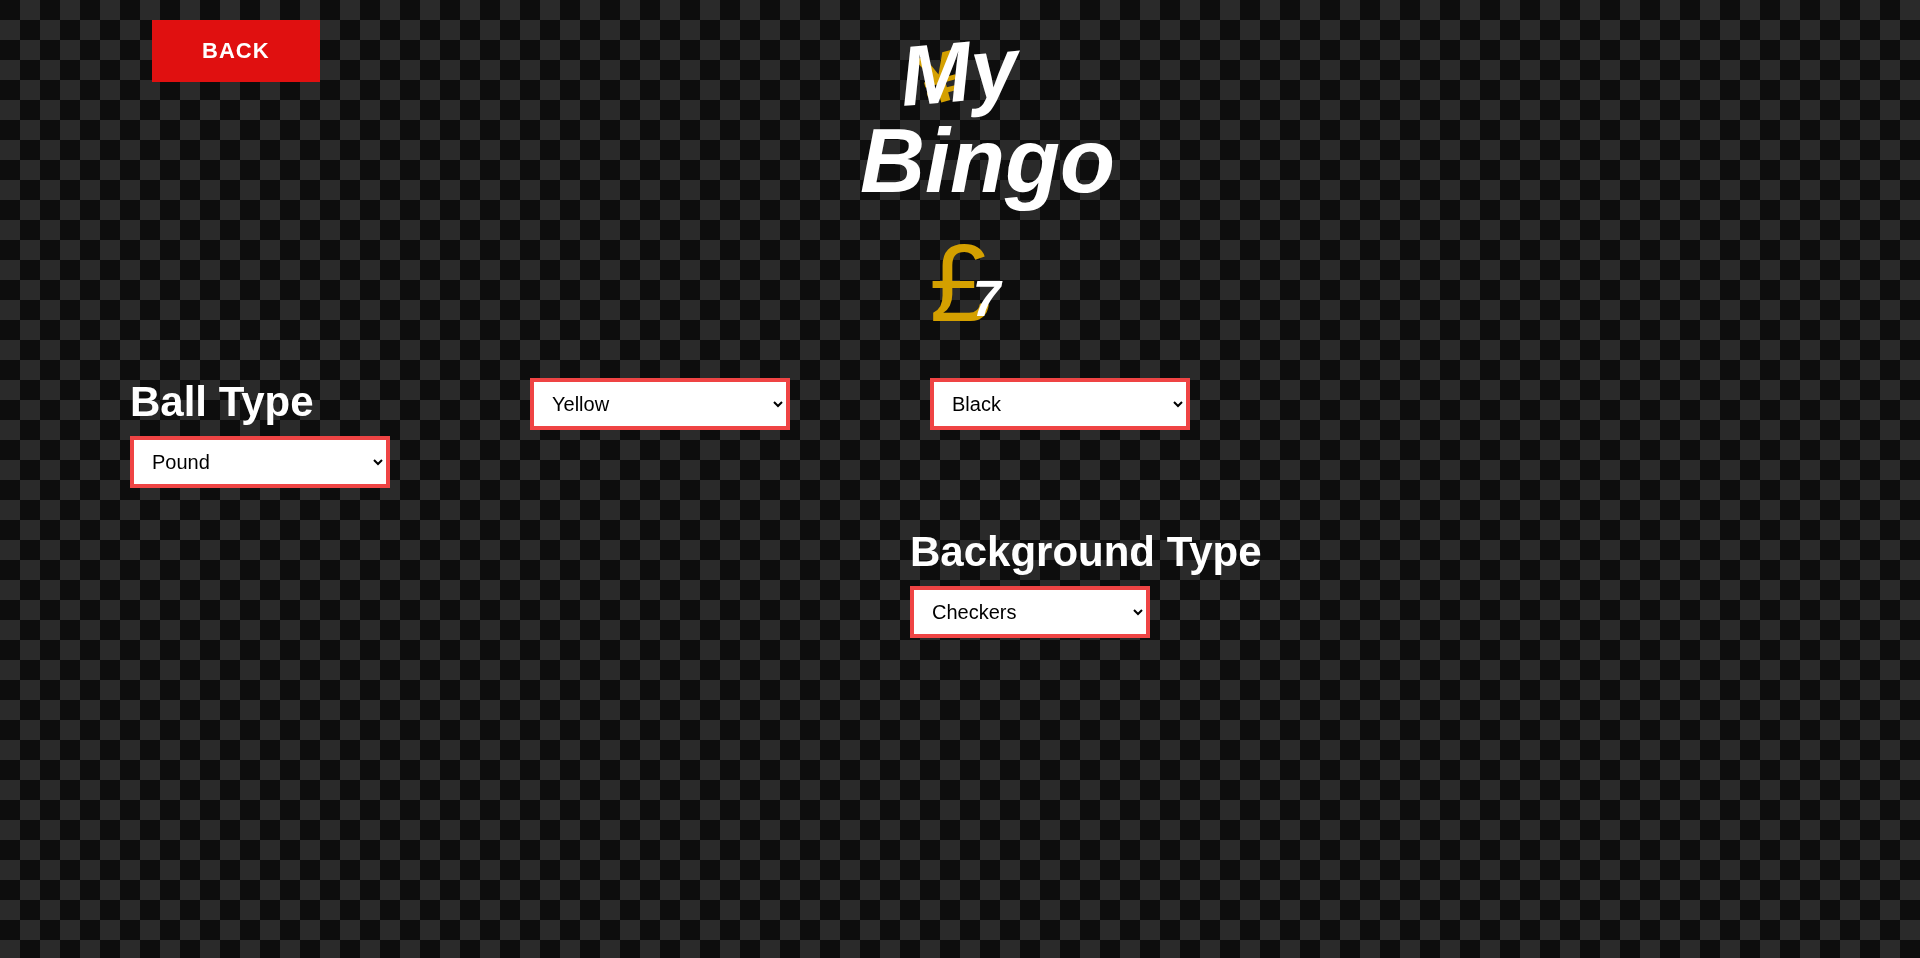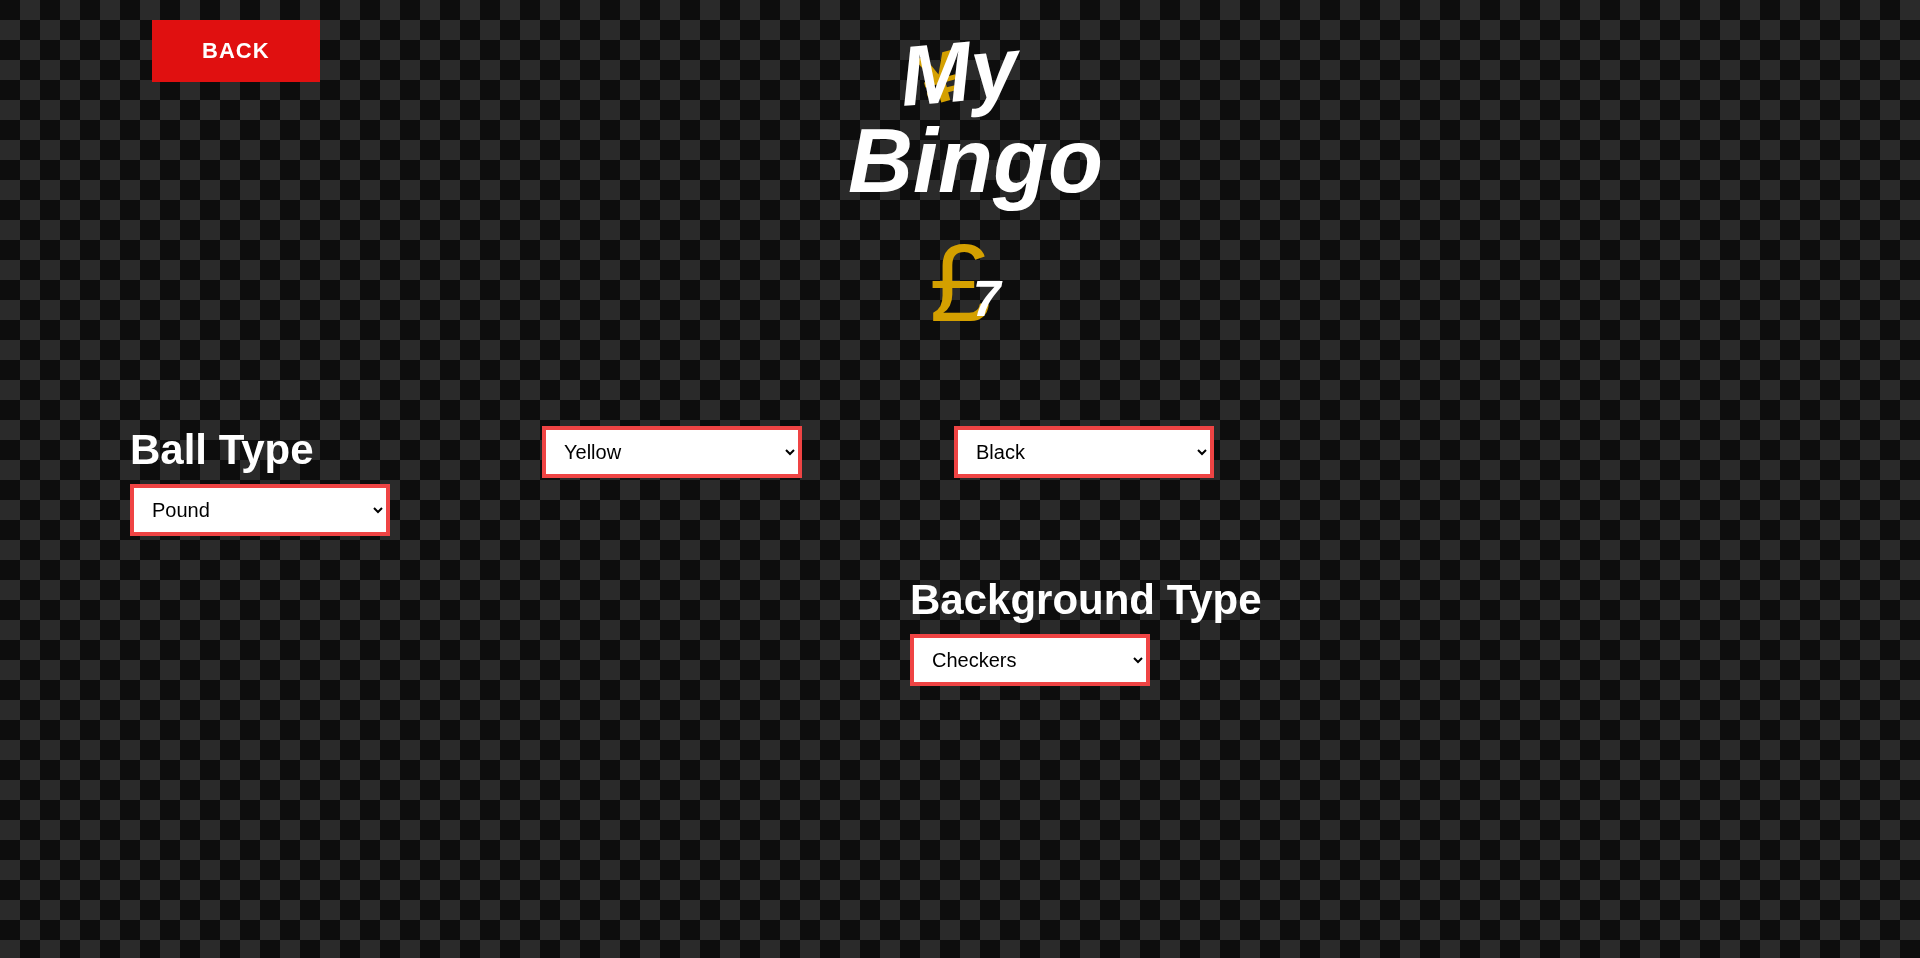--- a/index.html
+++ b/index.html
@@ -66,42 +66,41 @@
       font-weight: 900;
       font-style: italic;
       color: white;
       z-index: 3;
       transform: rotate(-5deg);
     }
 
     .logo-bingo {
       position: absolute;
       bottom: 15px;
-      left: 8px;
+      left: 20px;
       font-size: 90px;
       font-weight: 900;
       font-style: italic;
       color: white;
       z-index: 3;
     }
 
     .welcome-text {
       font-size: 26px;
       color: white;
       margin-top: 10px;
       margin-bottom: 30px;
     }
 
     .controls-row {
       display: flex;
-      gap: 12px;
+      gap: 0;
       width: 100%;
       padding: 0 130px;
       margin-bottom: 40px;
-      margin-top: 48px;
     }
 
     .control-group {
       display: flex;
       flex-direction: column;
       gap: 10px;
       min-width: 320px;
       margin-right: 80px;
     }
 

